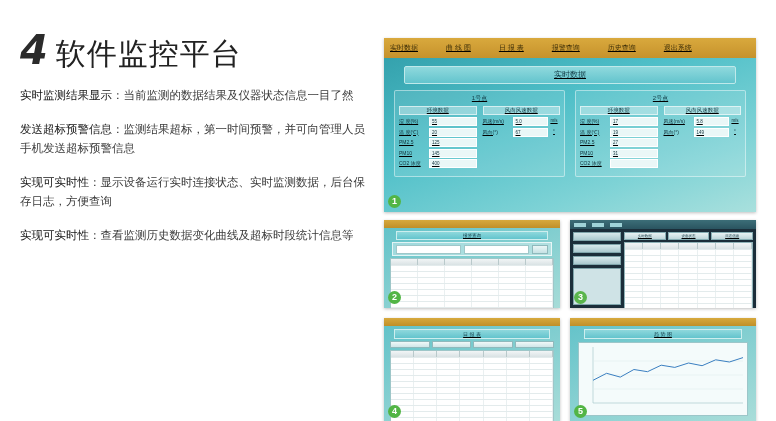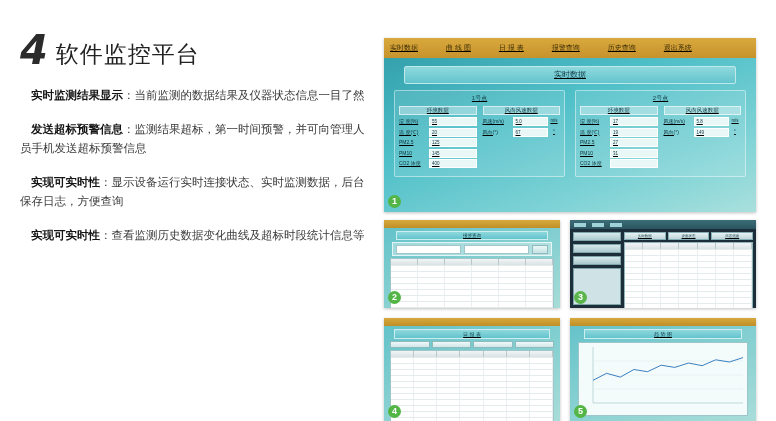--- a/index.html
+++ b/index.html
@@ -35,39 +35,38 @@
   }
   #big-number {
     font-family: "DejaVu Sans", sans-serif;
     font-size: 40px;
     font-weight: bold;
     font-style: italic;
     color: #2b2b2b;
     line-height: 40px;
   }
   #main-title {
-    font-size: 23px;
+    font-size: 30px;
     color: #222222;
     line-height: 28px;
     padding-bottom: 2px;
     letter-spacing: 1px;
   }
   #bullets {
     margin-top: 16px;
   }
   .bullet {
     margin-bottom: 15px;
     font-size: 11.5px;
     line-height: 19px;
     color: #3a3a3a;
   }
   .bullet b {
     color: #151515;
-    font-weight: bold;
-    margin-left: 11px;
+    font-weight: normal;
   }
   .bullet .sep {
     color: #3a3a3a;
   }
 
   
   #right {
     position: absolute;
     left: 384px;
     top: 38px;

